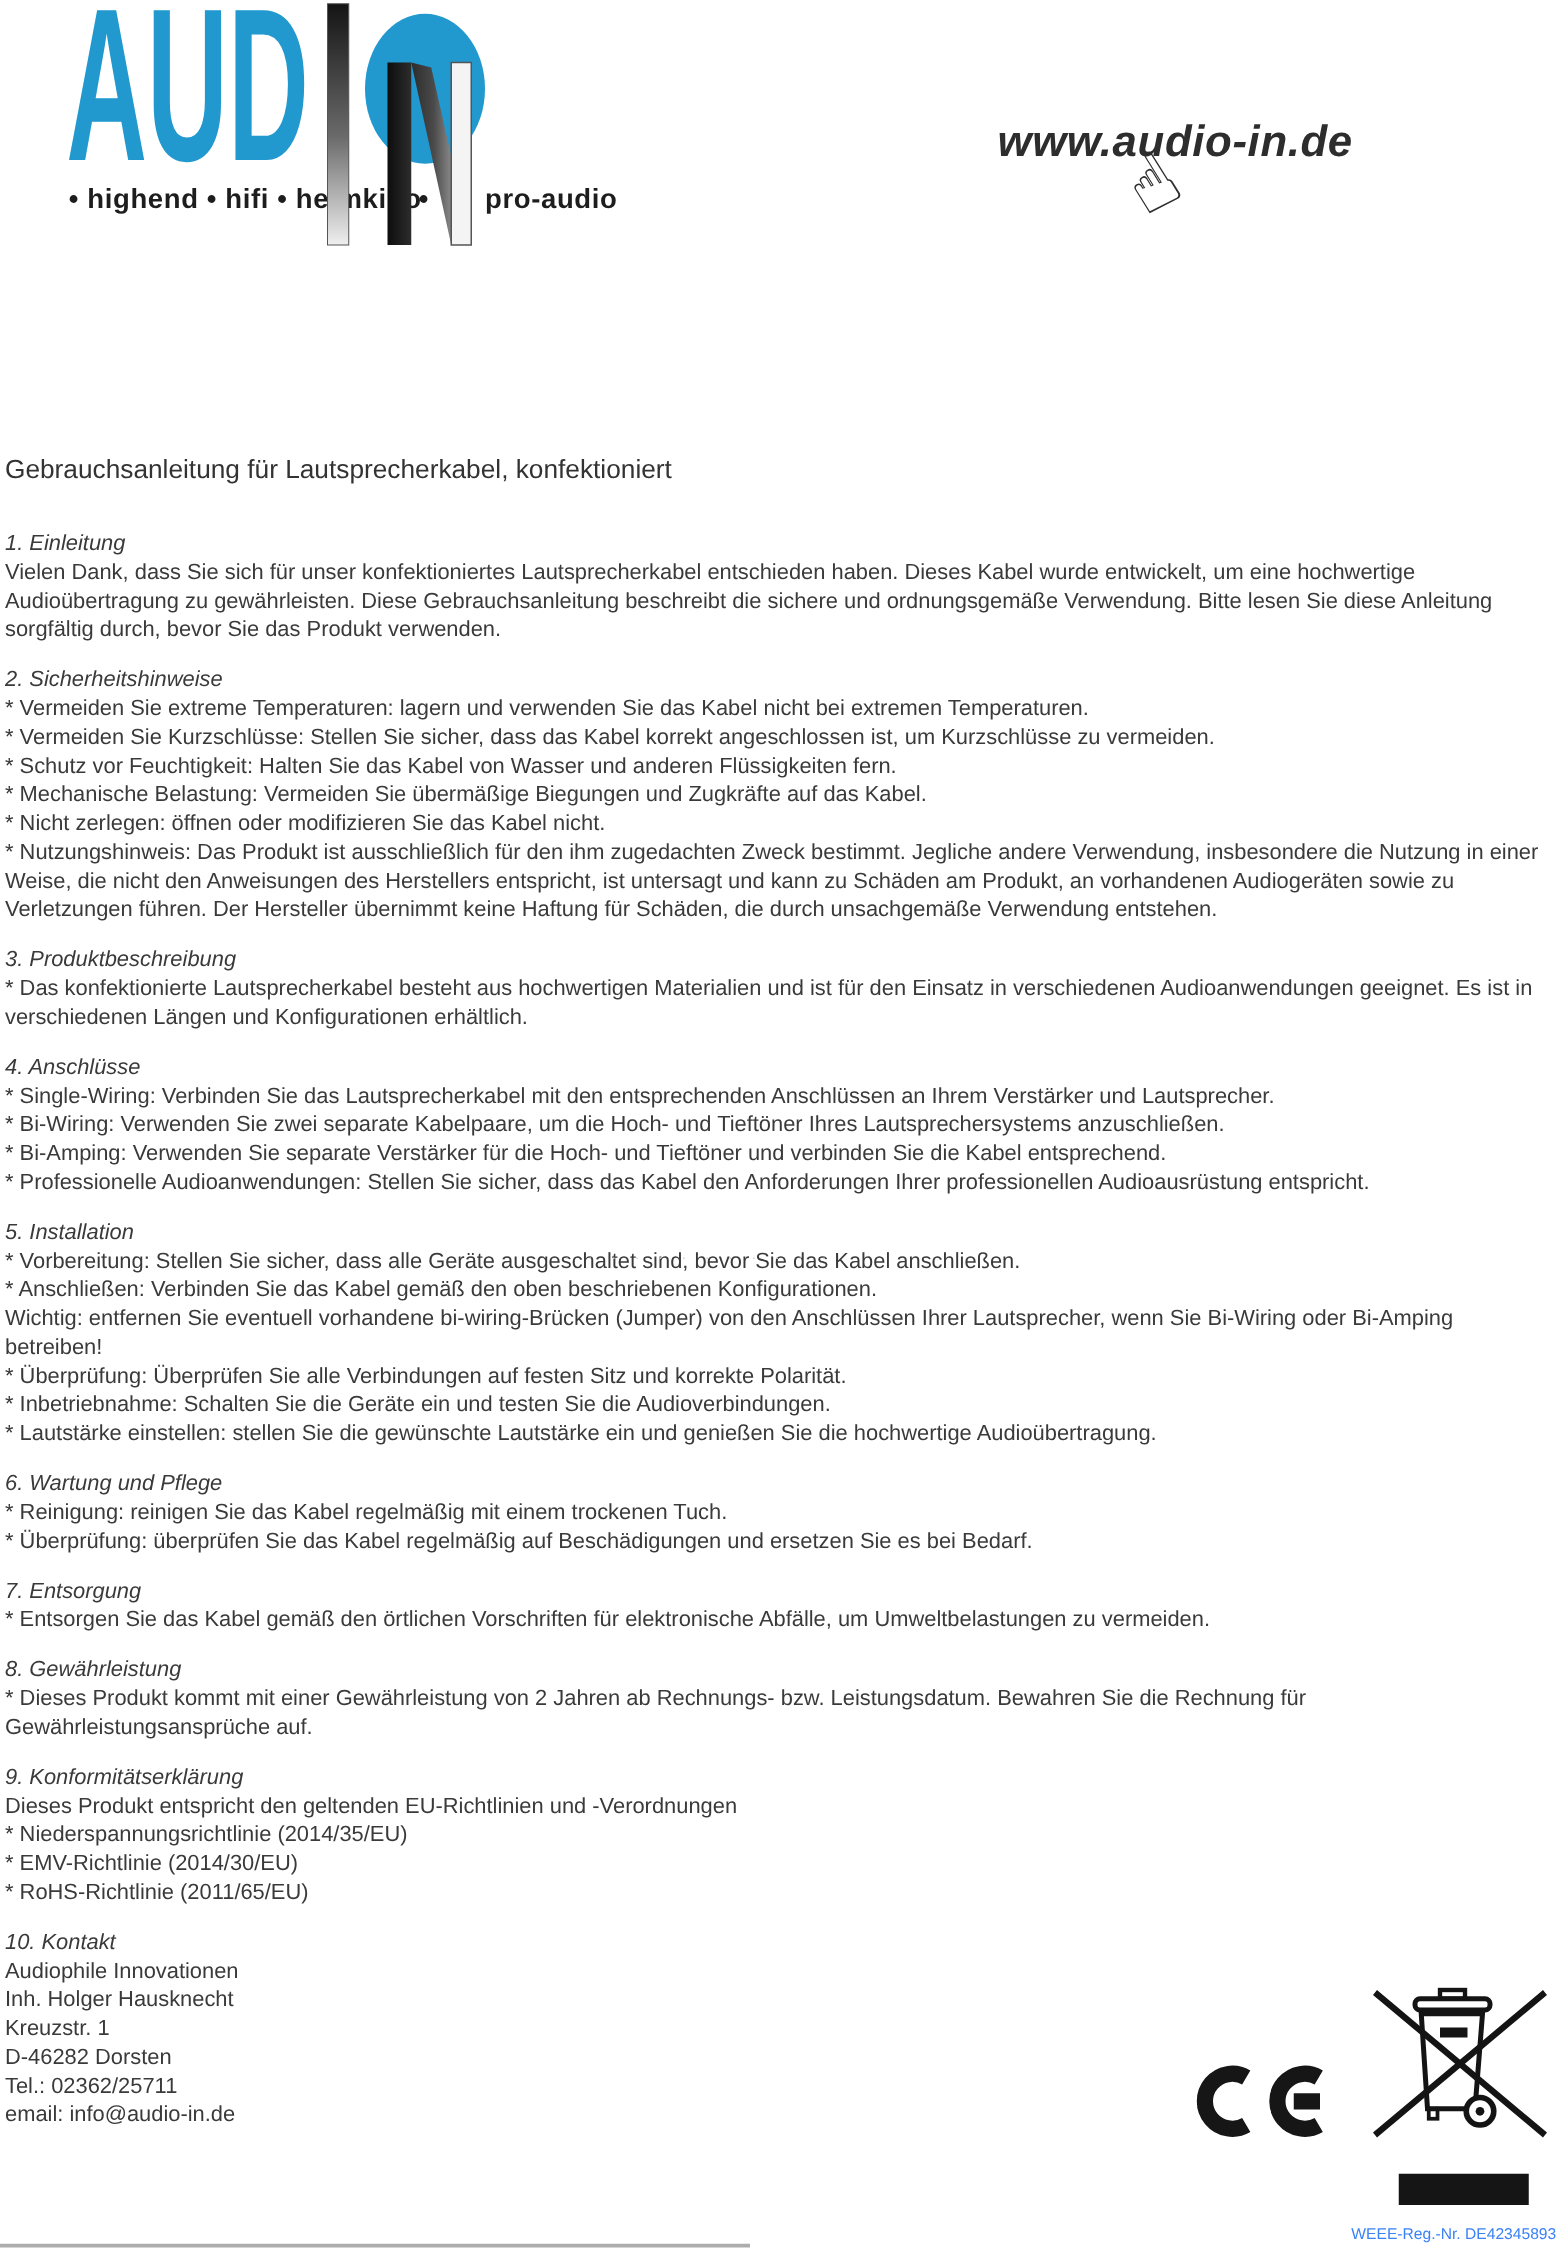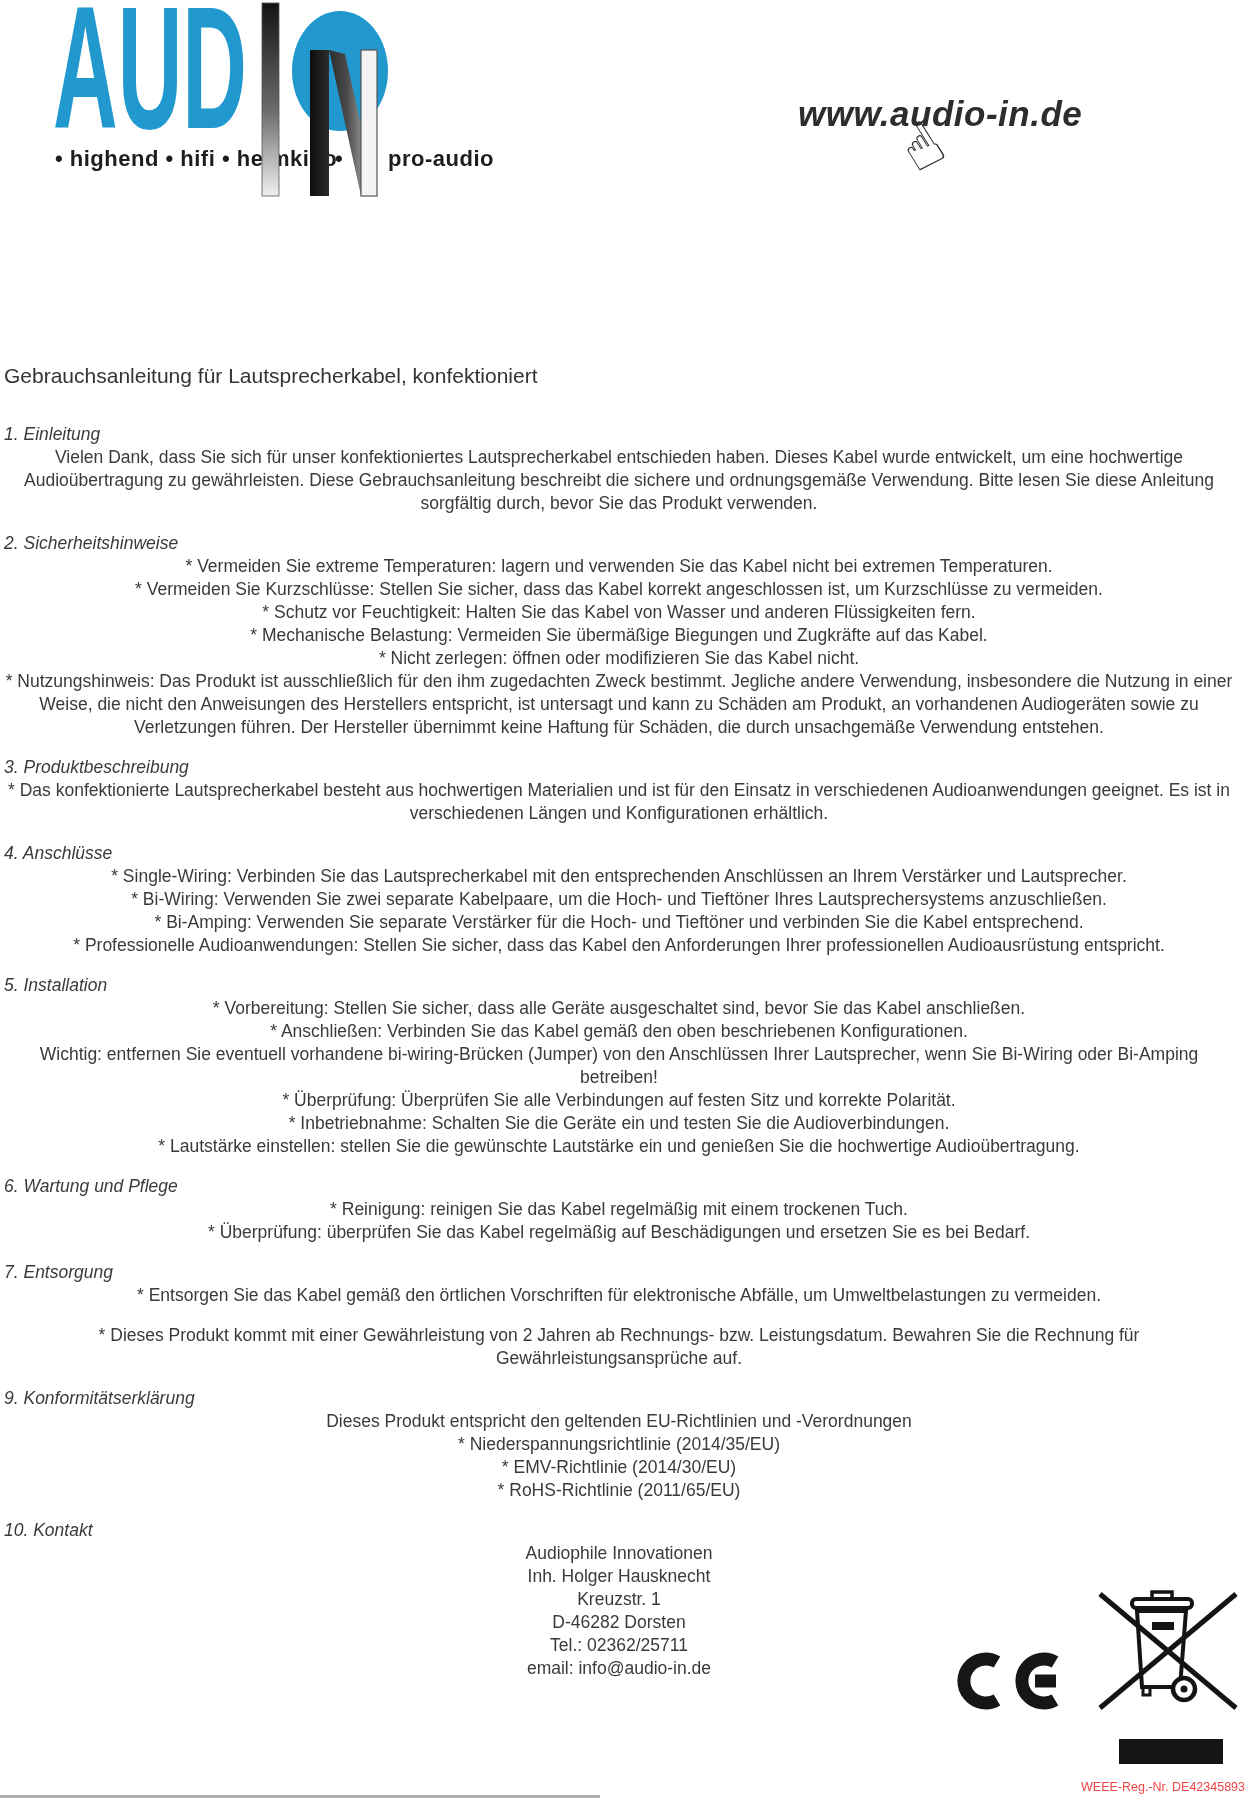--- a/index.html
+++ b/index.html
@@ -32,38 +32,38 @@
   }
 
   
   .doc-body {
     position:absolute; left:4px; top:364px; width:1242px;
     font-size:17.5px; line-height:23px;
   }
   .doc-title { font-size:21px; font-weight:normal; margin:0 0 36px 0; color:#333; }
   .doc-section { margin:0 12px 17px 0; }
   .sec-heading { font-style:italic; }
-  .doc-section p { margin:0;text-align:center; }
+  .doc-section p { margin:0; }
 
   .scan-artifact {
     position:absolute; left:452px; top:996px;
     color:#cfcfcf; font-size:12px; letter-spacing:6px; white-space:nowrap;
   }
   .scan-edge {
     position:absolute; left:0; top:1795px; width:600px; height:3px;
     background:#adadad;
   }
 
   
   .ce-svg   { position:absolute; left:957px;  top:1650px; }
   .weee-svg { position:absolute; left:1092px; top:1584px; }
   .weee-bar { position:absolute; left:1119px; top:1739px; width:104px; height:25px; background:#151515; }
   .weee-reg {
     position:absolute; right:4px; top:1780px;
-    font-size:12.5px; color:#ef4444; white-space:nowrap;
+    font-size:12.5px; color:#3b82f6; white-space:nowrap;
   }
 </style>
 </head>
 <body>
 
 <div class="header">
 
   <svg class="logo-svg" width="340" height="198" viewBox="0 0 340 198" aria-label="AUDIO IN logo">
     <defs>
       <linearGradient id="gradV" x1="0" y1="0" x2="0" y2="1">
@@ -138,20 +138,21 @@
       <section class="doc-section">
         <div class="sec-heading">6. Wartung und Pflege</div>
         <p>* Reinigung: reinigen Sie das Kabel regelmäßig mit einem trockenen Tuch.</p>
         <p>* Überprüfung: überprüfen Sie das Kabel regelmäßig auf Beschädigungen und ersetzen Sie es bei Bedarf.</p>
       </section>
       <section class="doc-section">
         <div class="sec-heading">7. Entsorgung</div>
         <p>* Entsorgen Sie das Kabel gemäß den örtlichen Vorschriften für elektronische Abfälle, um Umweltbelastungen zu vermeiden.</p>
       </section>
       <section class="doc-section">
+        <div class="sec-heading">8. Gewährleistung</div>
         <p>* Dieses Produkt kommt mit einer Gewährleistung von 2 Jahren ab Rechnungs- bzw. Leistungsdatum. Bewahren Sie die Rechnung für Gewährleistungsansprüche auf.</p>
       </section>
       <section class="doc-section">
         <div class="sec-heading">9. Konformitätserklärung</div>
         <p>Dieses Produkt entspricht den geltenden EU-Richtlinien und -Verordnungen</p>
         <p>* Niederspannungsrichtlinie (2014/35/EU)</p>
         <p>* EMV-Richtlinie (2014/30/EU)</p>
         <p>* RoHS-Richtlinie (2011/65/EU)</p>
       </section>
       <section class="doc-section">

